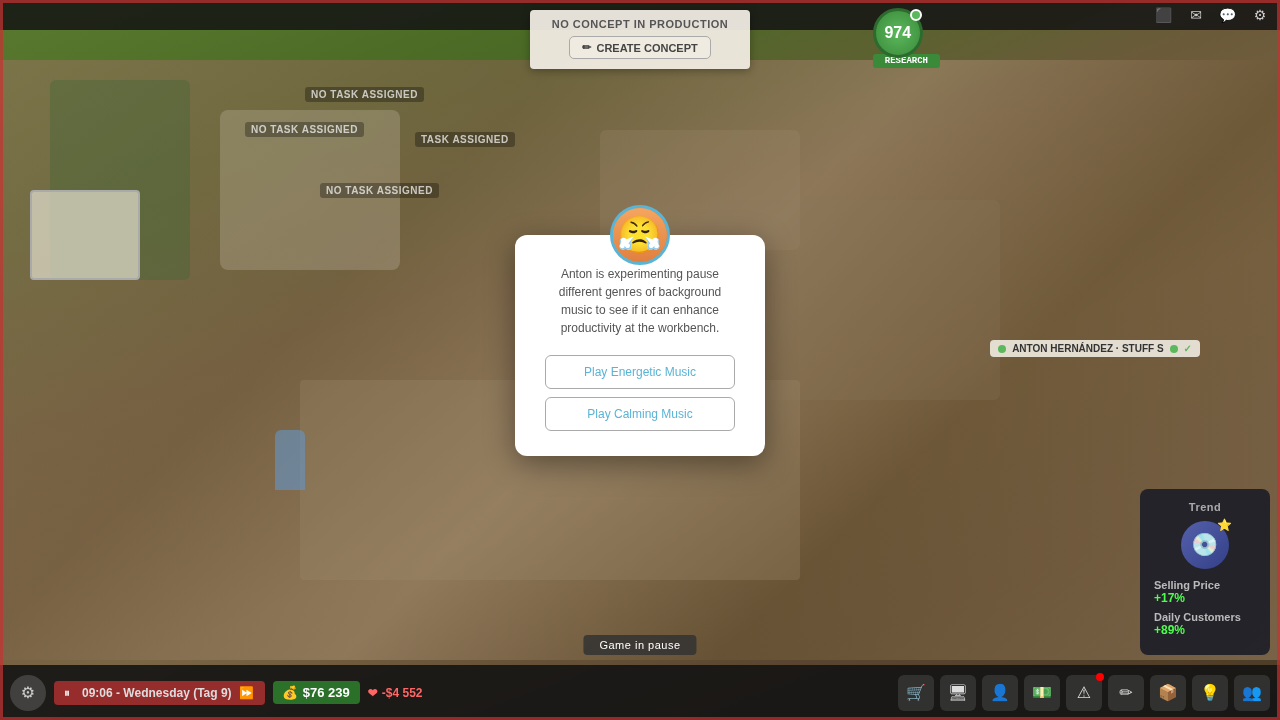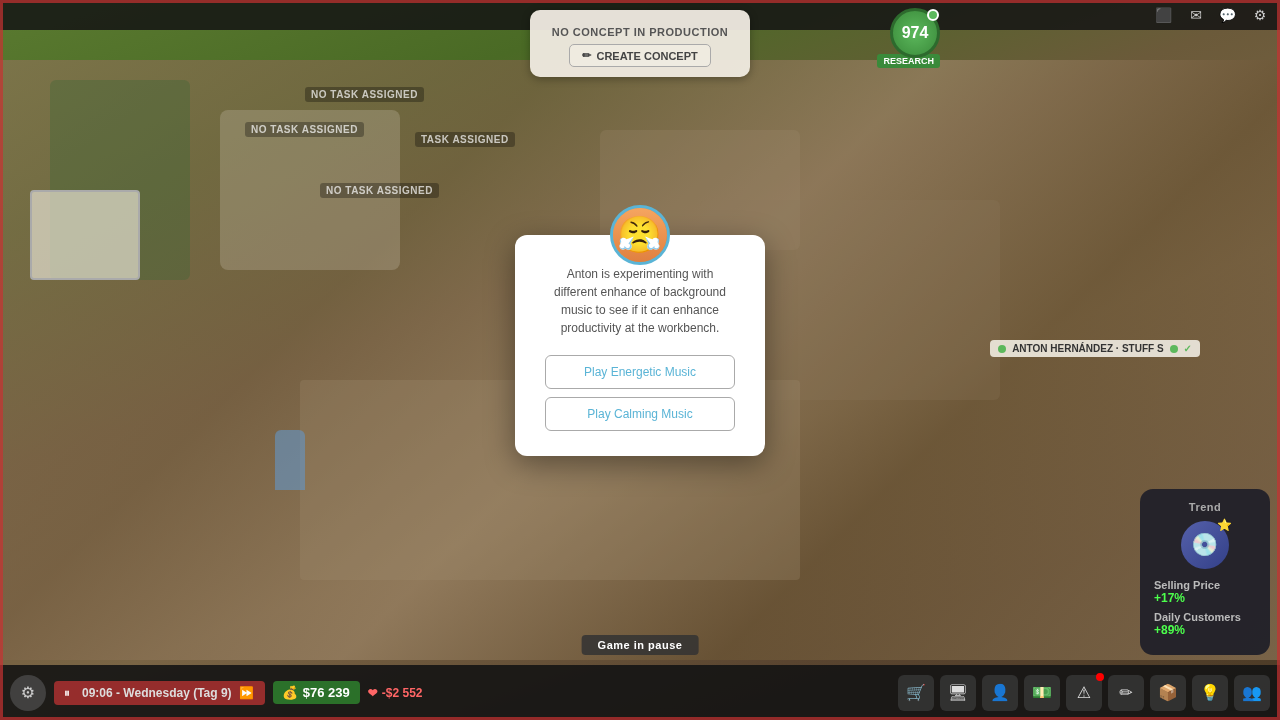--- a/index.html
+++ b/index.html
@@ -66,22 +66,22 @@
       cursor: pointer;
     }
 
     
     .concept-panel {
       position: absolute;
       top: 10px;
       left: 50%;
       transform: translateX(-50%);
       background: rgba(240,235,225,0.95);
-      border-radius: 10px;
-      padding: 16px 16px 10px;
+      border-radius: 4px;
+      padding: 8px 16px 10px;
       text-align: center;
       min-width: 220px;
       z-index: 50;
       box-shadow: 0 2px 8px rgba(0,0,0,0.3);
     }
 
     .concept-panel .no-concept {
       font-size: 11px;
       font-weight: 700;
       color: #555;
@@ -105,21 +105,21 @@
       margin: 0 auto;
     }
 
     
     .research-badge {
       position: absolute;
       top: 8px;
       right: 340px;
       display: flex;
       flex-direction: column;
-      align-items: flex-end;
+      align-items: flex-start;
       z-index: 50;
     }
 
     .research-circle {
       width: 50px;
       height: 50px;
       background: radial-gradient(circle, #5cb85c, #3a8a3a);
       border-radius: 50%;
       border: 3px solid #2d6a2d;
       display: flex;
@@ -140,23 +140,24 @@
       background: #5cb85c;
       border-radius: 50%;
       border: 2px solid white;
     }
 
     .research-label {
       background: #3a8a3a;
       color: white;
       font-size: 9px;
       font-weight: 700;
-      padding: 2px 6px;
+      padding: 2px 12px;
       border-radius: 3px;
       margin-top: -4px;
+      font-family: Liberation Mono, monospace;
     }
 
     
     .task-label {
       position: absolute;
       color: rgba(255,255,255,0.7);
       font-size: 10px;
       font-weight: 600;
       background: rgba(0,0,0,0.3);
       padding: 2px 6px;
@@ -256,21 +257,21 @@
 
     
     .pause-banner {
       position: absolute;
       bottom: 65px;
       left: 50%;
       transform: translateX(-50%);
       background: rgba(50,50,50,0.85);
       color: white;
       font-size: 11px;
-      font-weight: 700;
+      font-weight: 400;
       padding: 4px 16px;
       border-radius: 4px;
       z-index: 50;
       letter-spacing: 0.5px;
     }
 
     
     .bottom-bar {
       position: absolute;
       bottom: 0;
@@ -397,21 +398,21 @@
       background: #5cb85c;
       border-radius: 50%;
     }
 
     
     .trend-panel {
       position: absolute;
       bottom: 65px;
       right: 10px;
       background: rgba(30,30,40,0.92);
-      border-radius: 13px;
+      border-radius: 8px;
       padding: 12px 14px;
       z-index: 50;
       min-width: 130px;
       color: white;
     }
 
     .trend-title {
       font-size: 11px;
       font-weight: 700;
       color: #aaa;
@@ -518,21 +519,21 @@
   <span>ANTON HERNÁNDEZ · STUFF S</span>
   <span style="display:inline-block;width:8px;height:8px;background:#5cb85c;border-radius:50;border-radius:50%;"></span>
   <span style="color:#5cb85c;">✓</span>
 </div>
 
 <div class="modal-overlay">
   <div class="modal">
     <div class="modal-avatar">
       <div class="modal-avatar-face"></div>
     </div>
-    <div class="modal-body">Anton is experimenting with different enhance of background music to see if it can enhance productivity at the workbench.</div>
+    <div class="modal-body">Anton is experimenting pause different genres of background music to see if it can enhance productivity at the workbench.</div>
     <button class="modal-btn">Play Energetic Music</button>
     <button class="modal-btn">Play Calming Music</button>
   </div>
 </div>
 
 <div class="pause-banner">Game in pause</div>
 
 <div class="trend-panel">
   <div class="trend-title">Trend</div>
   <div class="trend-icon-area">
@@ -559,21 +560,21 @@
     <span class="pause-btn">⏸</span>
     <span class="time-display">09:06 - Wednesday (Tag 9)</span>
     <span class="pause-btn">⏩</span>
   </div>
   <div class="money-display">
     <span>💰</span>
     <span>$76 239</span>
   </div>
   <div class="expense-display">
     <span>❤</span>
-    <span>-$2 552</span>
+    <span>-$4 552</span>
   </div>
   <div class="bottom-icons">
     <div class="bottom-icon">🛒</div>
     <div class="bottom-icon">🖥</div>
     <div class="bottom-icon">👤</div>
     <div class="bottom-icon">💵</div>
     <div class="bottom-icon has-alert">⚠</div>
     <div class="bottom-icon">✏</div>
     <div class="bottom-icon">📦</div>
     <div class="bottom-icon">💡</div>

